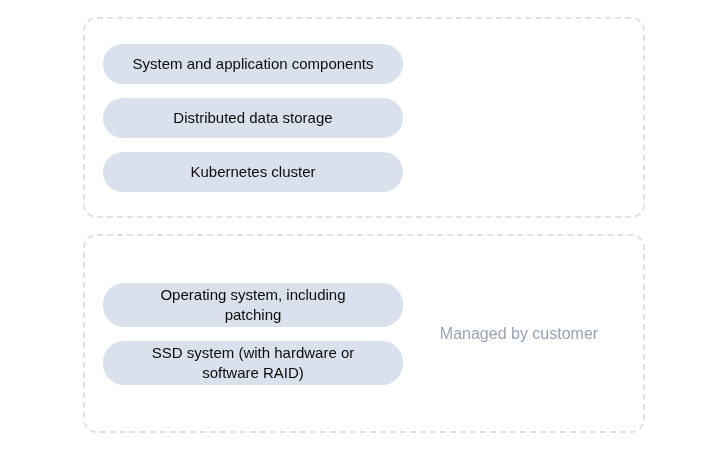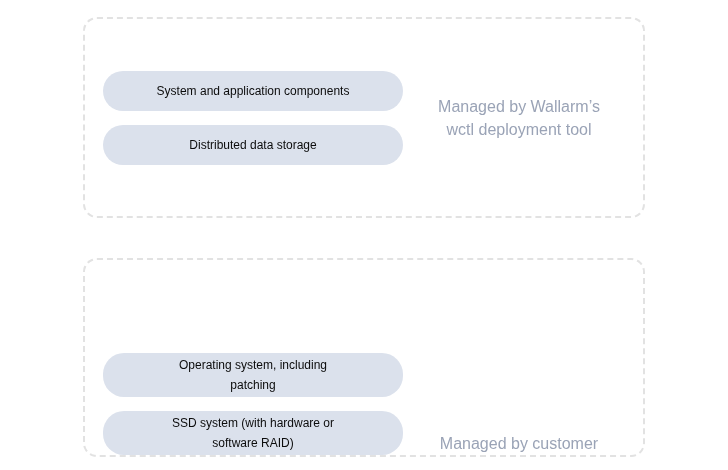--- a/index.html
+++ b/index.html
@@ -25,40 +25,40 @@
     position: absolute;
     left: 83px;
     width: 562px;
     border: 2px dashed var(--border);
     border-radius: 14px;
     display: flex;
     align-items: center;
     padding-left: 18px;
   }
   .group-top    { top: 17px;  height: 201px; }
-  .group-bottom { top: 258px; height: 199px; align-items: flex-end; }
+  .group-bottom { top: 234px; height: 199px; }
   .pills {
     display: flex;
     flex-direction: column;
     gap: 14px;
     width: 300px;
     flex: 0 0 300px;
   }
   .pill {
     width: 300px;
     min-height: 40px;
     background: var(--pill-fill);
     border-radius: 21px;
     display: flex;
     align-items: center;
     justify-content: center;
     text-align: center;
     padding: 2px 14px;
     color: var(--pill-text);
-    font-size: 12px;
+    font-size: 15px;
     line-height: 20px;
     white-space: pre-line;
   }
   .side-label {
     flex: 1;
     display: flex;
     align-items: center;
     justify-content: center;
     text-align: center;
     color: var(--label-text);
@@ -70,23 +70,22 @@
 </style>
 </head>
 <body>
 
 <div class="canvas">
 
   <section class="group group-top">
     <div class="pills">
       <div class="pill">System and application components</div>
       <div class="pill">Distributed data storage</div>
+      <div class="pill">Kubernetes cluster</div>
     </div>
-    <div class="side-label">Managed by Wallarm’s
-wctl deployment tool</div>
   </section>
 
   <section class="group group-bottom">
     <div class="pills">
       <div class="pill">Operating system, including
 patching</div>
       <div class="pill">SSD system (with hardware or
 software RAID)</div>
     </div>
     <div class="side-label">Managed by customer</div>

